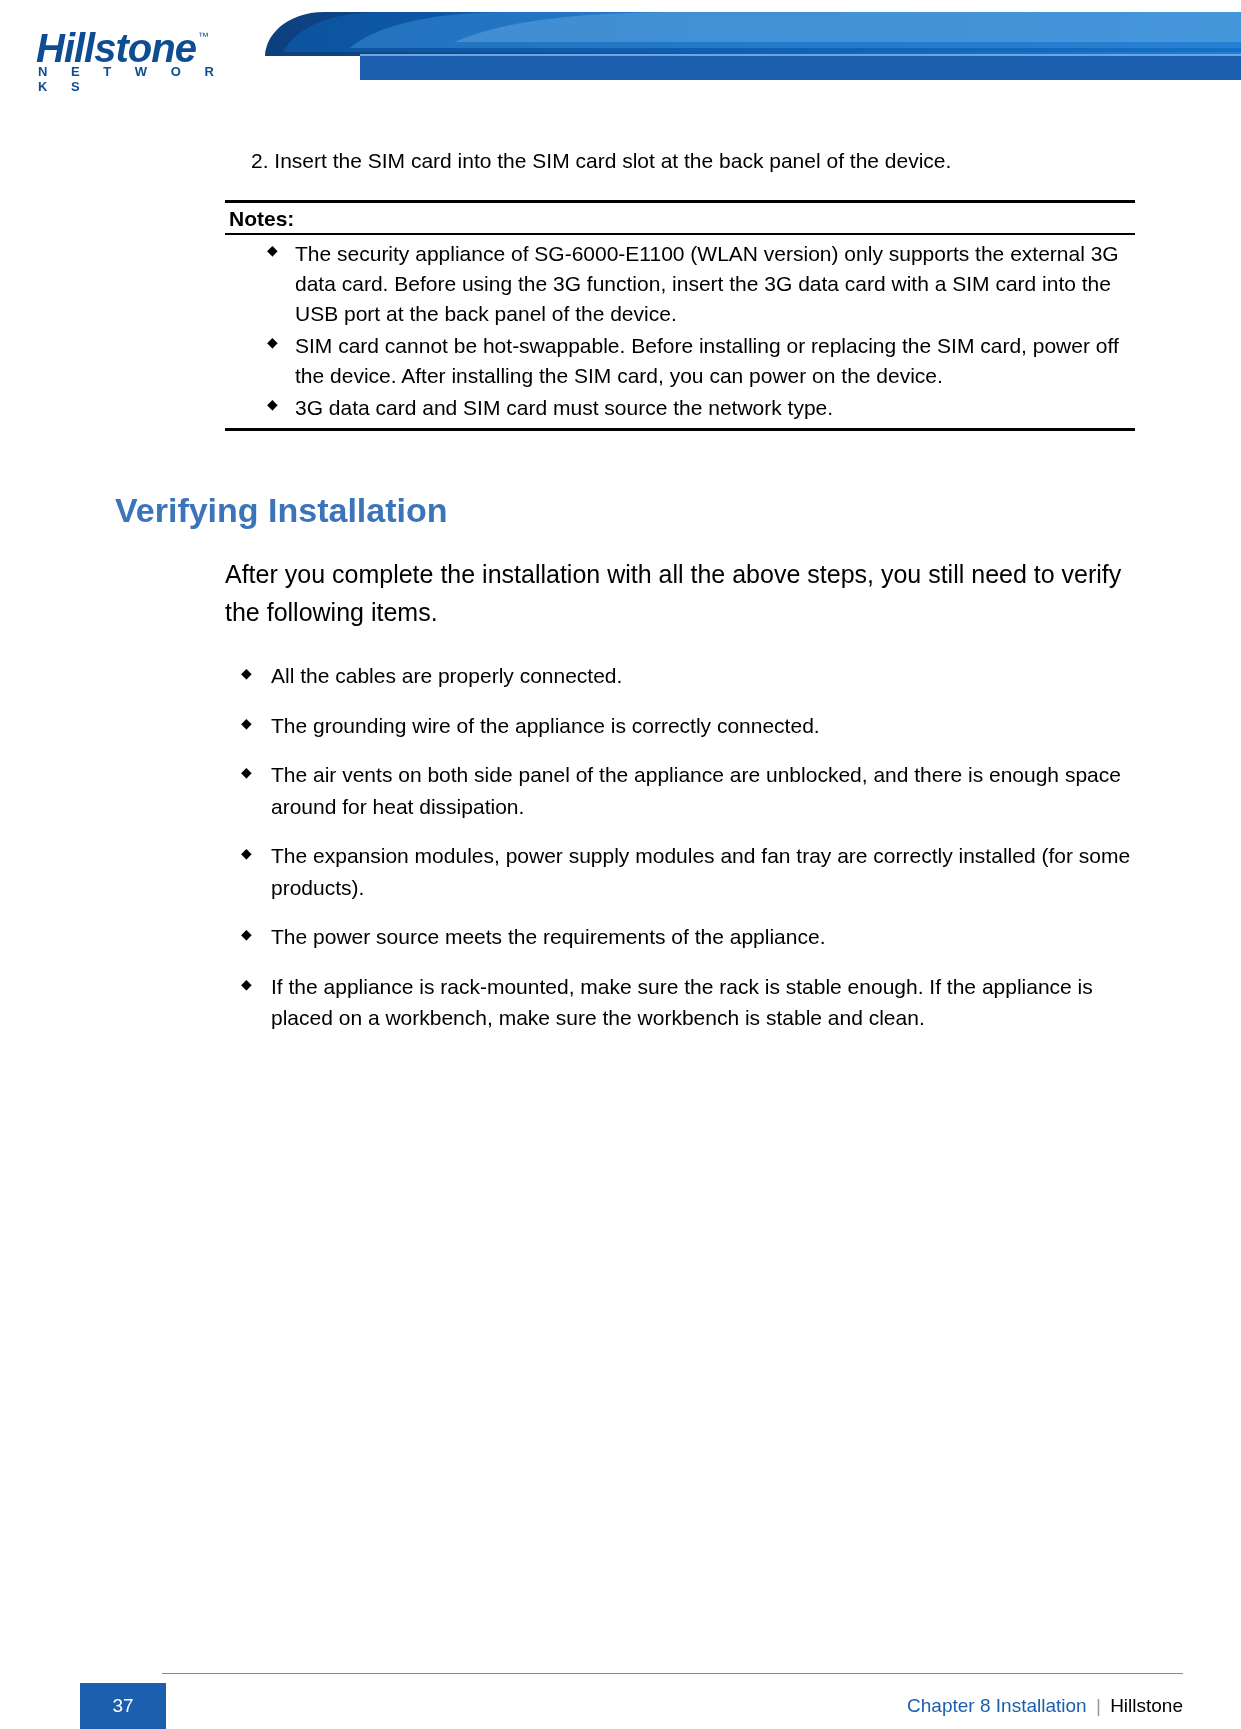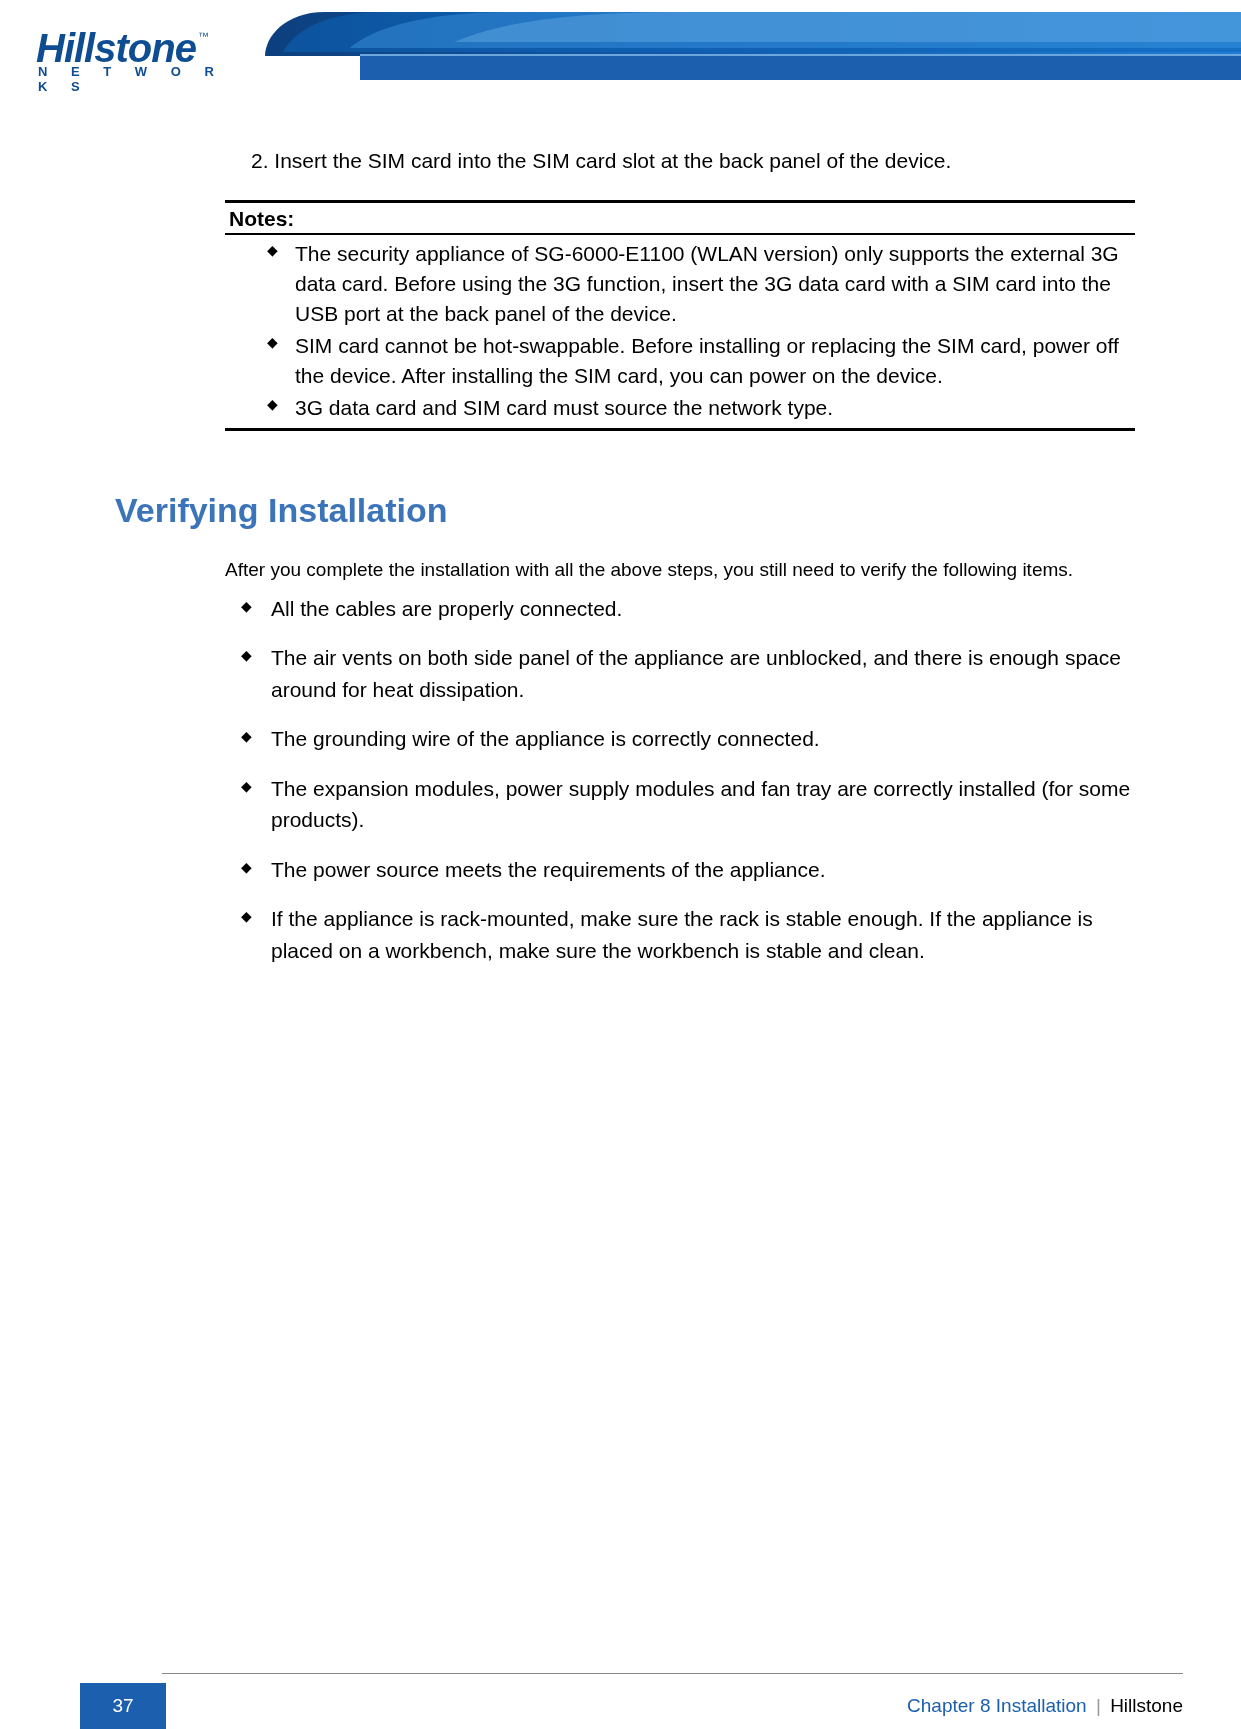--- a/index.html
+++ b/index.html
@@ -134,23 +134,23 @@
   
   .section-heading {
     font-family: Verdana, Geneva, sans-serif;
     font-size: 34px;
     font-weight: bold;
     color: #3b74b8;
     margin: 60px 0 26px -110px;
   }
 
   .intro-para {
-    font-size: 19px;
+    font-size: 25px;
     line-height: 1.5;
-    margin-bottom: 8px;
+    margin-bottom: 29px;
   }
 
   .verify-list {
     list-style: none;
     margin: 0;
     padding: 0 0 0 46px;
   }
   .verify-list li {
     position: relative;
     font-size: 21px;
@@ -253,22 +253,22 @@
       <li>3G data card and SIM card must source the network type.</li>
     </ul>
   </div>
 
   <h2 class="section-heading">Verifying Installation</h2>
 
   <p class="intro-para">After you complete the installation with all the above steps, you still need to verify the following items.</p>
 
   <ul class="verify-list">
     <li>All the cables are properly connected.</li>
+    <li>The grounding wire of the appliance is correctly connected.</li>
     <li>The air vents on both side panel of the appliance are unblocked, and there is enough space around for heat dissipation.</li>
-    <li>The grounding wire of the appliance is correctly connected.</li>
     <li>The expansion modules, power supply modules and fan tray are correctly installed (for some products).</li>
     <li>The power source meets the requirements of the appliance.</li>
     <li>If the appliance is rack-mounted, make sure the rack is stable enough. If the appliance is placed on a workbench, make sure the workbench is stable and clean.</li>
   </ul>
 
 </div>
 
 <div class="footer">
   <div class="footer-rule"></div>
   <div class="page-num-box">37</div>

